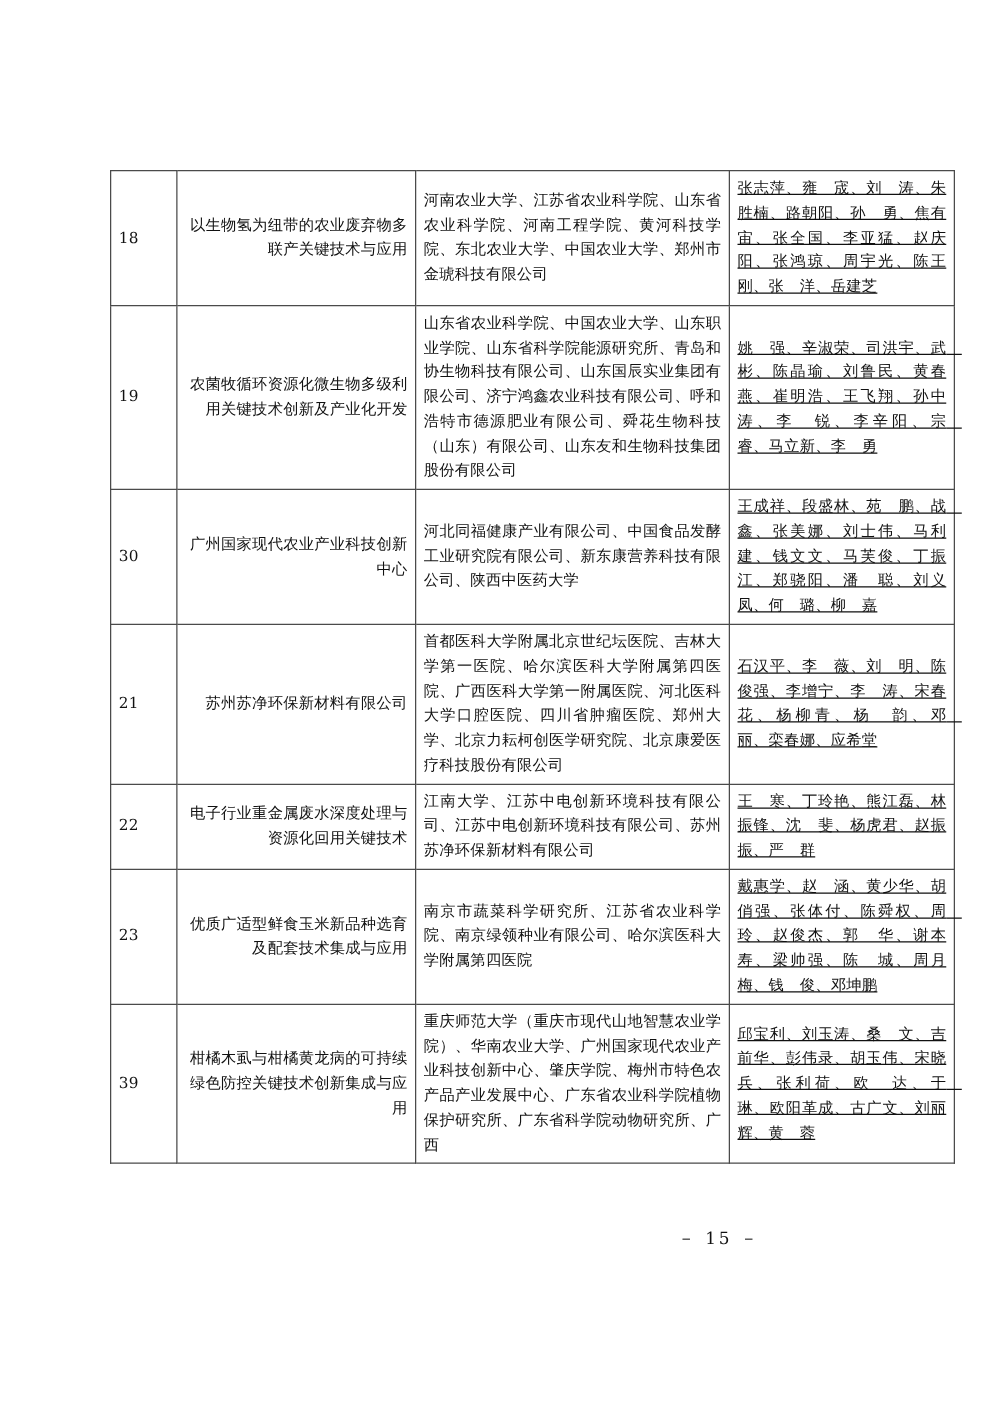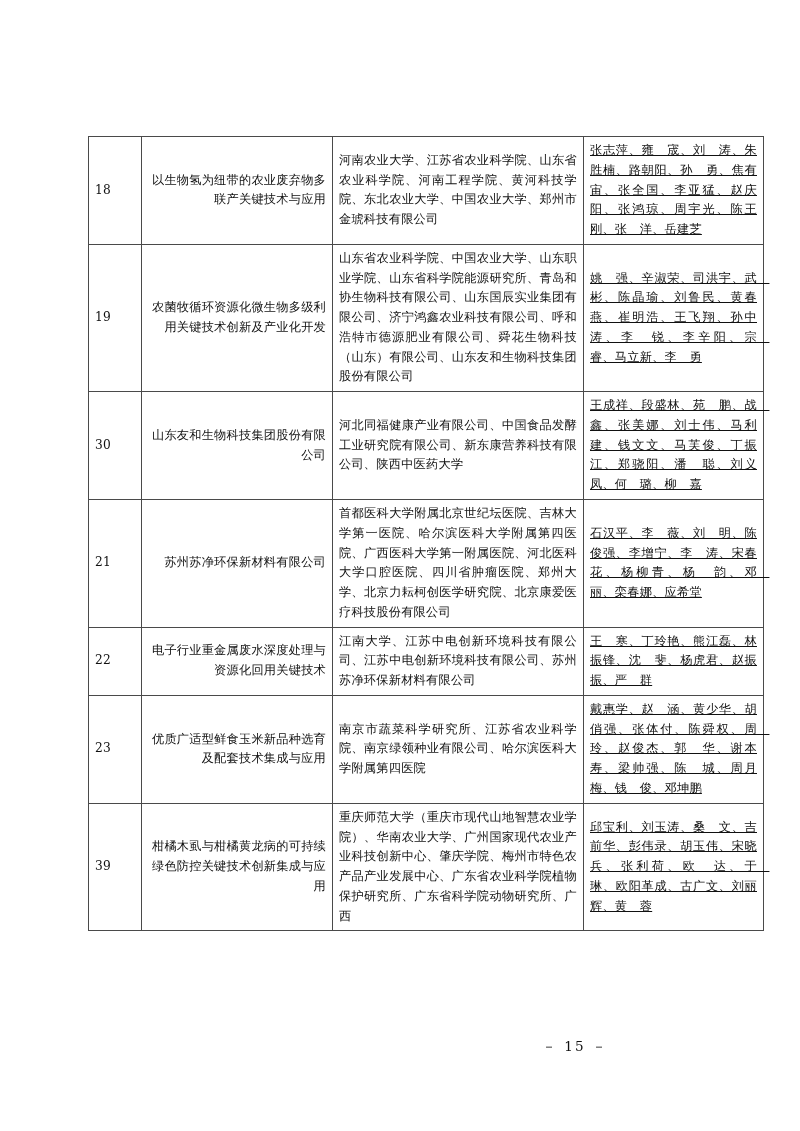--- a/index.html
+++ b/index.html
@@ -83,21 +83,21 @@
     text-decoration: underline;
   }
 
   
   td.va-top { vertical-align: top; padding-top: 7px; margin-left: 38px; }
   td.va-mid { vertical-align: middle; }
 
   .footer {
     position: absolute;
     left: 0;
-    top: 1038px;
+    top: 982px;
     width: 800px;
     text-align: center;
     font-family: "DejaVu Serif", "Liberation Serif", serif;
     font-size: 13.5px;
     letter-spacing: 0.16em;
     color: #111111;
   }
   .footer-inner {
     display: inline-block;
     margin-left: 350px;
@@ -118,21 +118,21 @@
           <td class="col-people va-mid">张志萍、雍　宬、刘　涛、朱胜楠、路朝阳、孙　勇、焦有宙、张全国、李亚猛、赵庆阳、张鸿琼、周宇光、陈王刚、张　洋、岳建芝</td>
         </tr>
         <tr>
           <td class="col-num va-mid">19</td>
           <td class="col-title va-mid">农菌牧循环资源化微生物多级利用关键技术创新及产业化开发</td>
           <td class="col-org va-top">山东省农业科学院、中国农业大学、山东职业学院、山东省科学院能源研究所、青岛和协生物科技有限公司、山东国辰实业集团有限公司、济宁鸿鑫农业科技有限公司、呼和浩特市德源肥业有限公司、舜花生物科技（山东）有限公司、山东友和生物科技集团股份有限公司</td>
           <td class="col-people va-mid">姚　强、辛淑荣、司洪宇、武　彬、陈晶瑜、刘鲁民、黄春燕、崔明浩、王飞翔、孙中涛、李　锐、李辛阳、宗　睿、马立新、李　勇</td>
         </tr>
         <tr>
           <td class="col-num va-mid">30</td>
-          <td class="col-title va-mid">山东友和生物科技集团股份有限公司</td>
+          <td class="col-title va-mid">广州国家现代农业产业科技创新中心</td>
           <td class="col-org va-mid">河北同福健康产业有限公司、中国食品发酵工业研究院有限公司、新东康营养科技有限公司、陕西中医药大学</td>
           <td class="col-people va-mid">王成祥、段盛林、苑　鹏、战　鑫、张美娜、刘士伟、马利建、钱文文、马芙俊、丁振江、郑骁阳、潘　聪、刘义凤、何　璐、柳　嘉</td>
         </tr>
         <tr>
           <td class="col-num va-mid">21</td>
           <td class="col-title va-mid">苏州苏净环保新材料有限公司</td>
           <td class="col-org va-top">首都医科大学附属北京世纪坛医院、吉林大学第一医院、哈尔滨医科大学附属第四医院、广西医科大学第一附属医院、河北医科大学口腔医院、四川省肿瘤医院、郑州大学、北京力耘柯创医学研究院、北京康爱医疗科技股份有限公司</td>
           <td class="col-people va-mid">石汉平、李　薇、刘　明、陈俊强、李增宁、李　涛、宋春花、杨柳青、杨　韵、邓　丽、栾春娜、应希堂</td>
         </tr>
         <tr>

